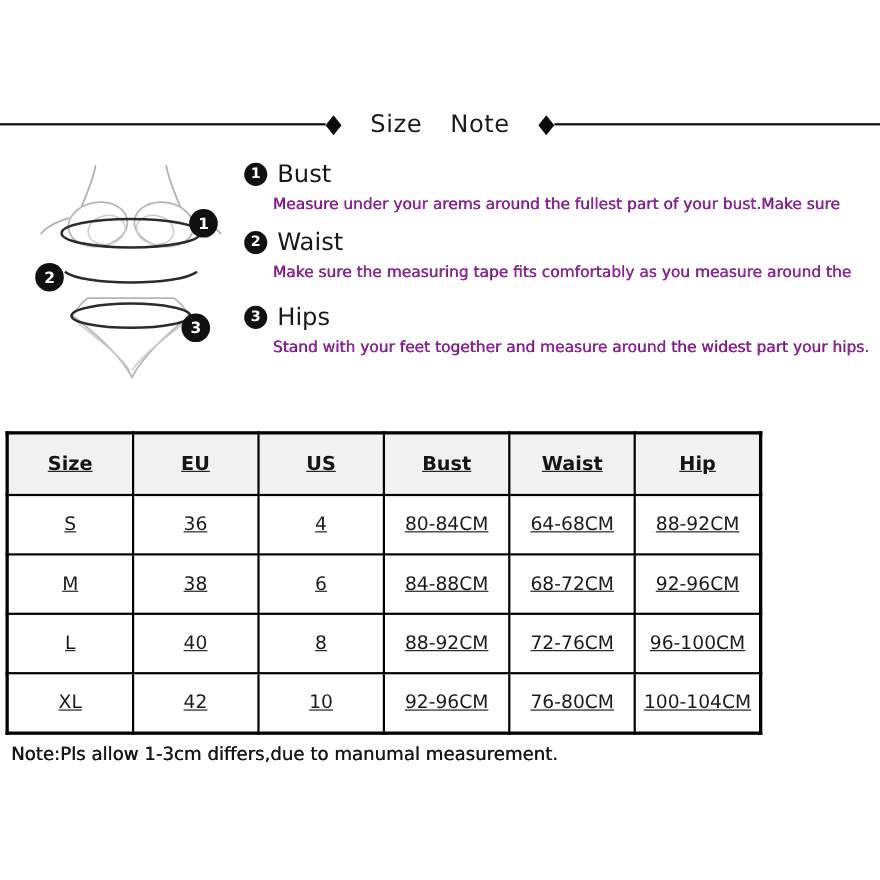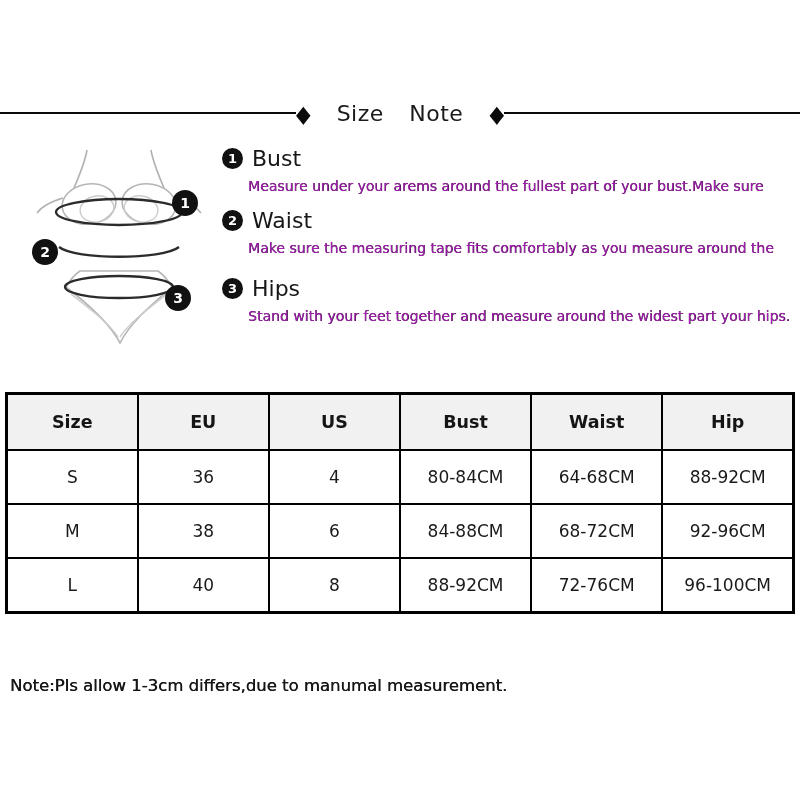--- a/index.html
+++ b/index.html
@@ -55,22 +55,22 @@
   }
   .sec-heading .h-text{margin-left:4px;}
   .sec-body{margin-top:2px;font-size:14px;color:#a21caf;}
   .sec-body .line{
     line-height:24px;white-space:nowrap;
     text-shadow:0.35px 0 0 #1b1b1b;
   }
 
   
   .size-table{
-    position:absolute;left:5px;top:392px;width:790px;
-    border-collapse:collapse;table-layout:fixed;
+    position:absolute;left:5px;top:392px;width:688px;
+    border-collapse:collapse;table-layout:fixed;text-decoration:underline;
   }
   .size-table th,.size-table td{
     border:2px solid #000000;
     text-align:center;vertical-align:middle;
     font-family:"DejaVu Sans","Liberation Sans",sans-serif;
   }
   .size-table th{
     height:52px;background:#f1f1f1;
     font-size:17.5px;font-weight:bold;color:#151515;
   }
@@ -208,18 +208,26 @@
         <td>92-96CM</td>
       </tr>
       <tr>
         <td>L</td>
         <td>40</td>
         <td>8</td>
         <td>88-92CM</td>
         <td>72-76CM</td>
         <td>96-100CM</td>
       </tr>
+      <tr>
+        <td>XL</td>
+        <td>42</td>
+        <td>10</td>
+        <td>92-96CM</td>
+        <td>76-80CM</td>
+        <td>100-104CM</td>
+      </tr>
     </tbody>
   </table>
 
   <div class="note">Note:Pls allow 1-3cm differs,due to manumal measurement.</div>
 
 </div>
 
 </body></html>

